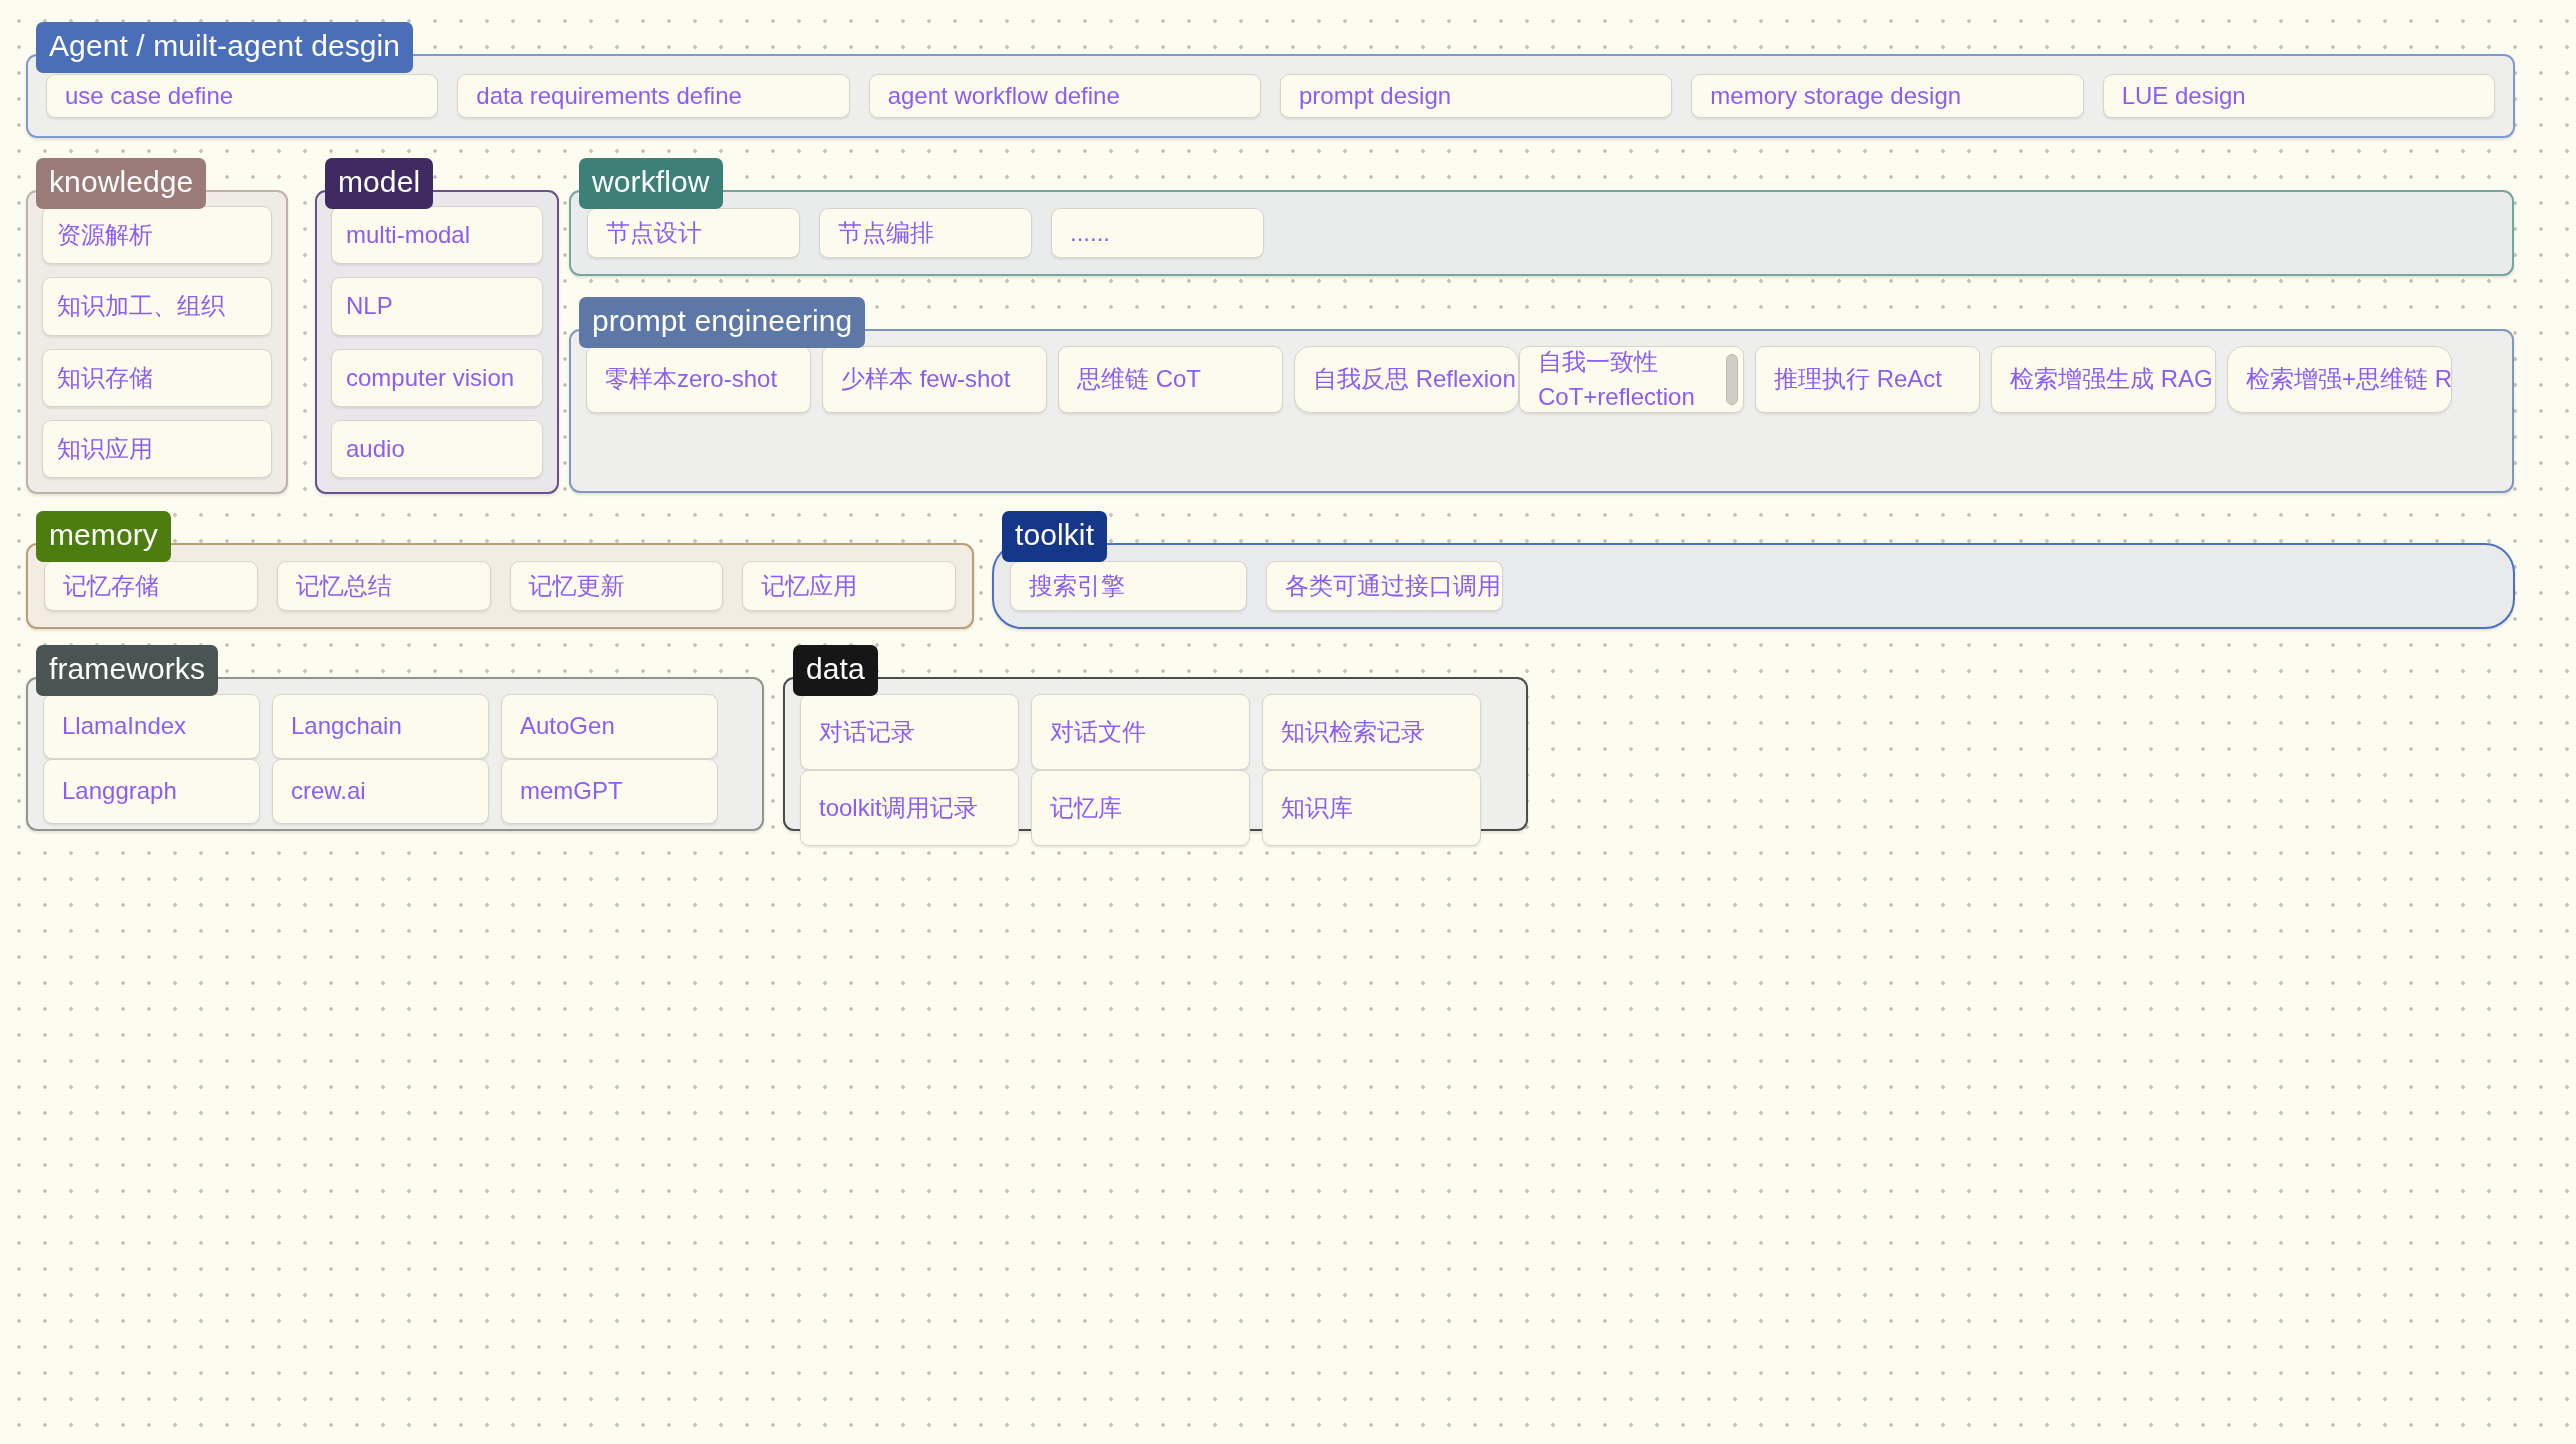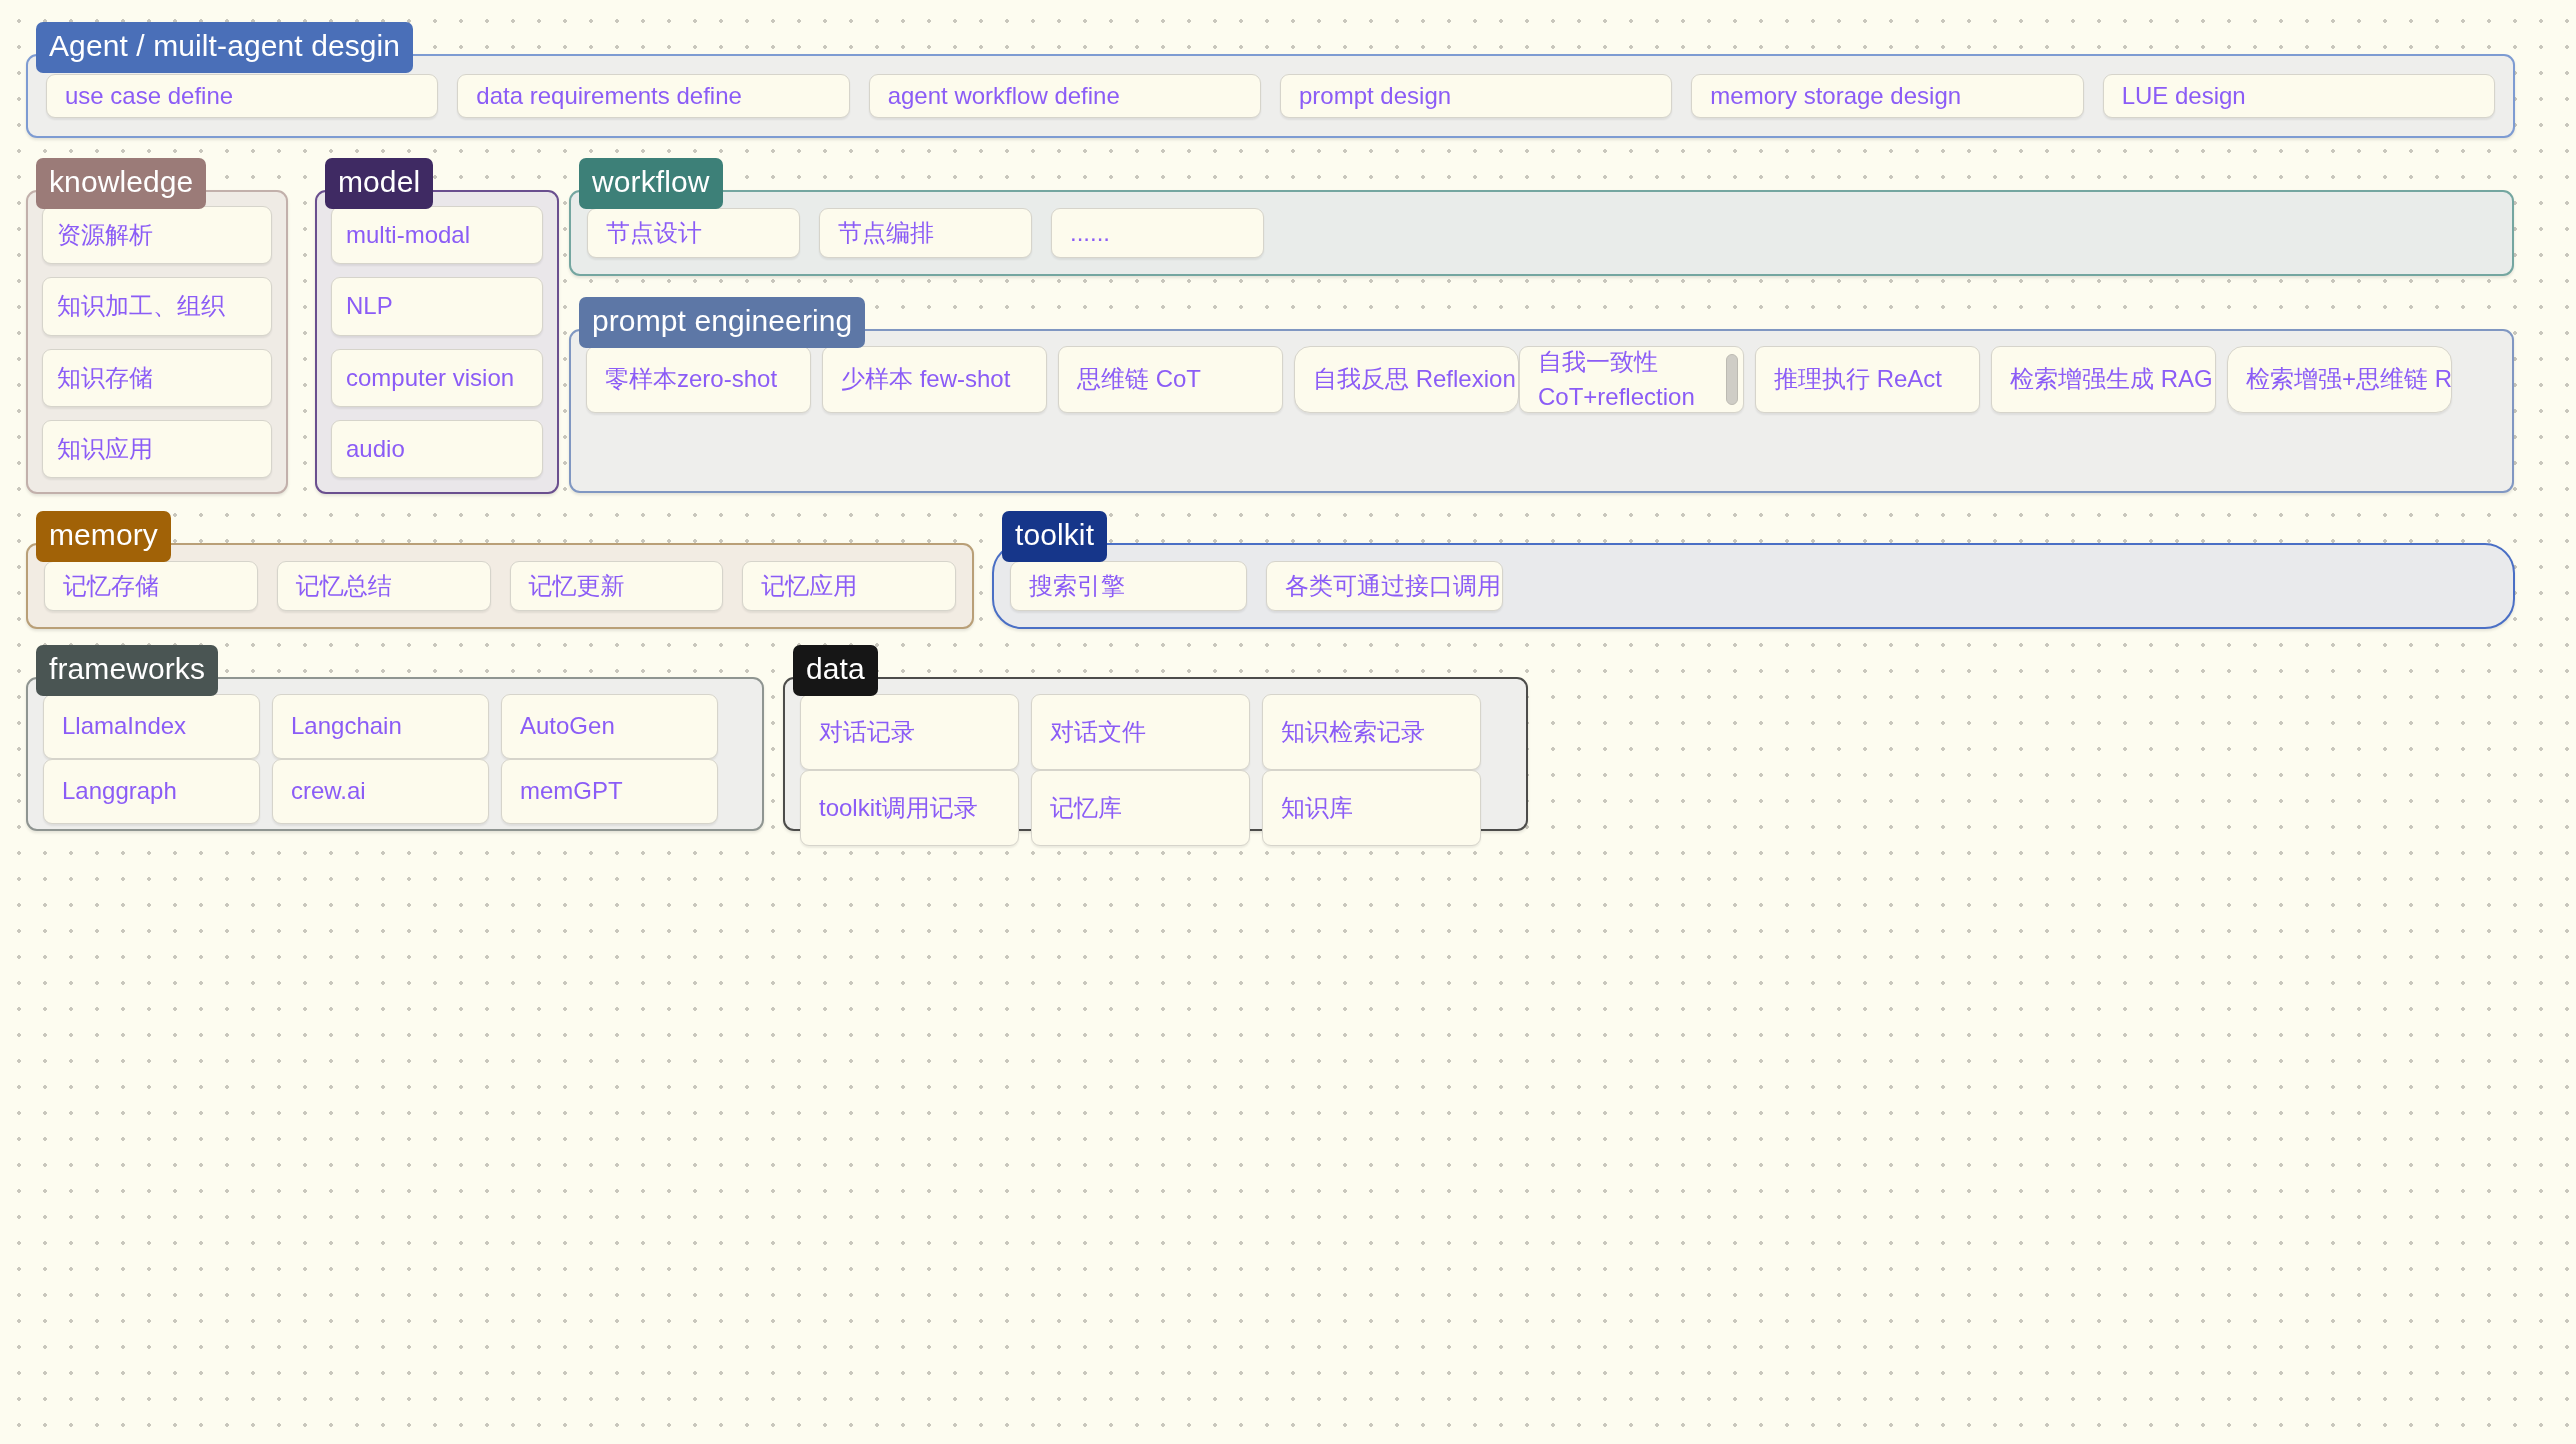--- a/index.html
+++ b/index.html
@@ -247,21 +247,21 @@
       <div class="card">
           <span class="line">检索增强生成 RAG</span>
         </div>
       <div class="card">
           <span class="line">检索增强+思维链 RAT</span>
         </div>
     </div>
   </div>
 
   <div class="group" id="memory">
-    <div class="badge" style="background: #a16207;">memory</div>
+    <div class="badge" style="background: #4d7c0f;">memory</div>
     <div class="panel" style="border-color: rgb(185, 159, 119);">
       <div class="card">
           <span class="line">记忆存储</span>
         </div>
       <div class="card">
           <span class="line">记忆总结</span>
         </div>
       <div class="card">
           <span class="line">记忆更新</span>
         </div>

